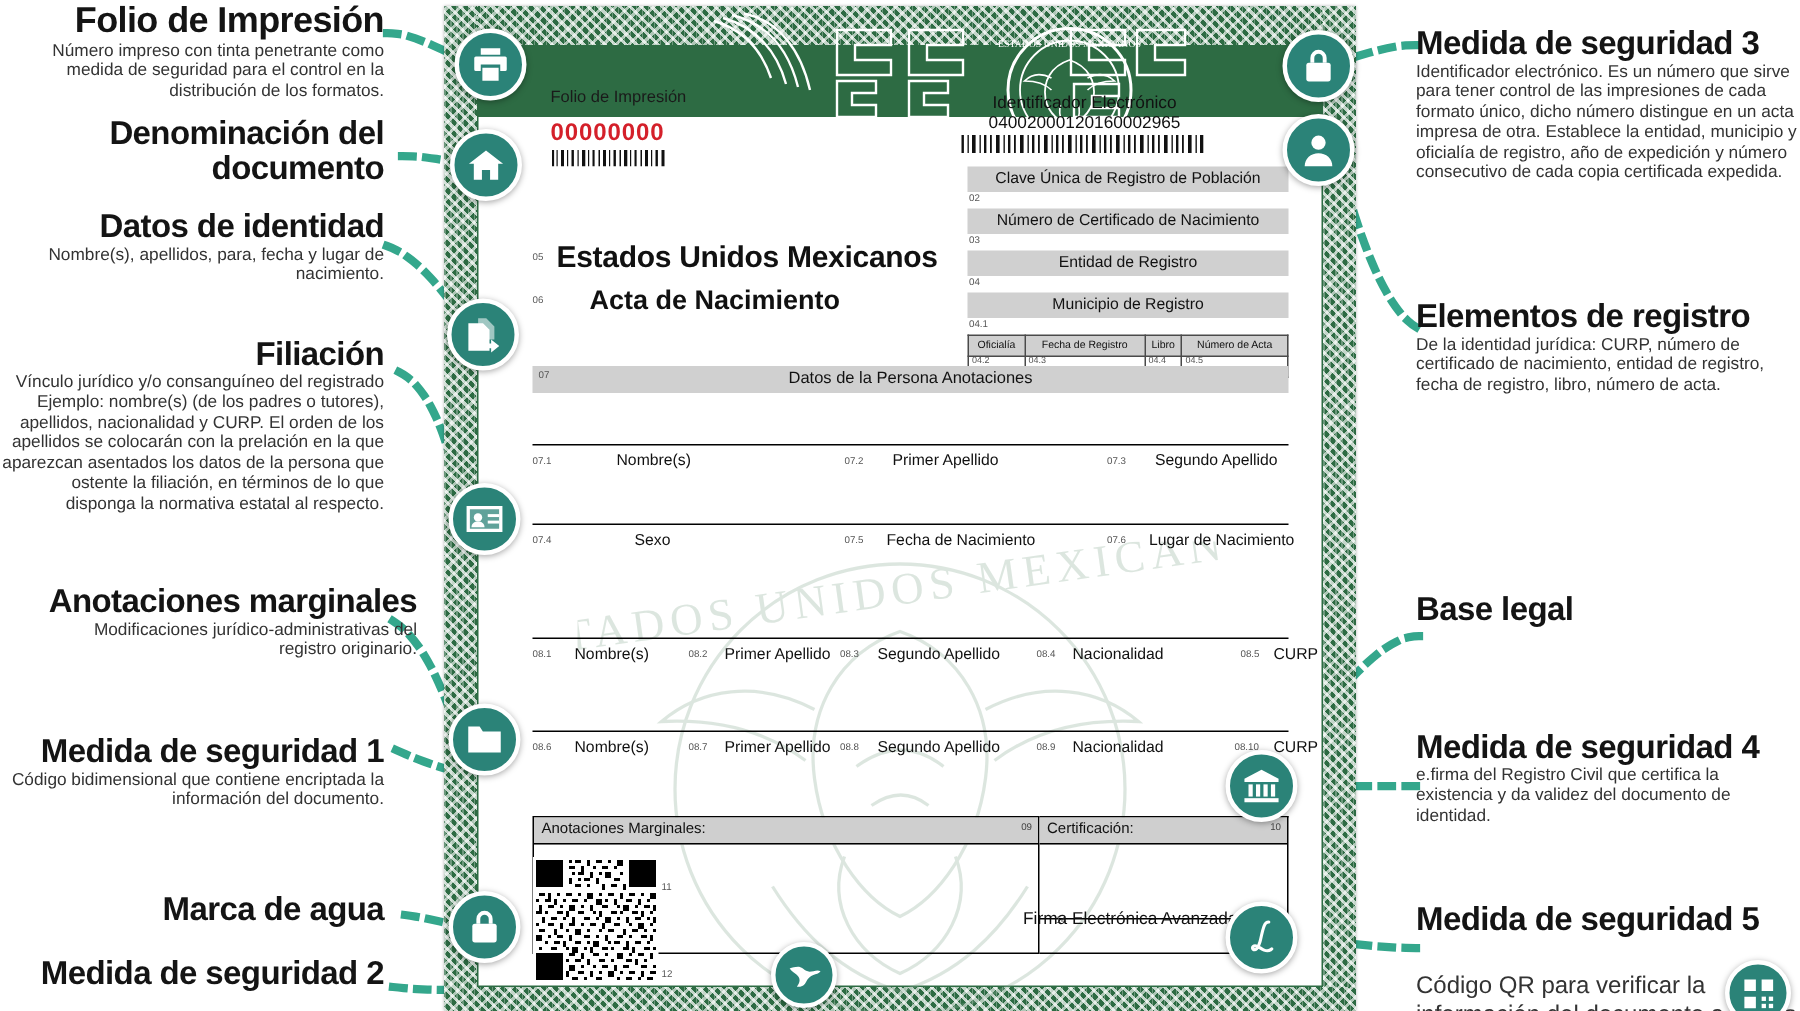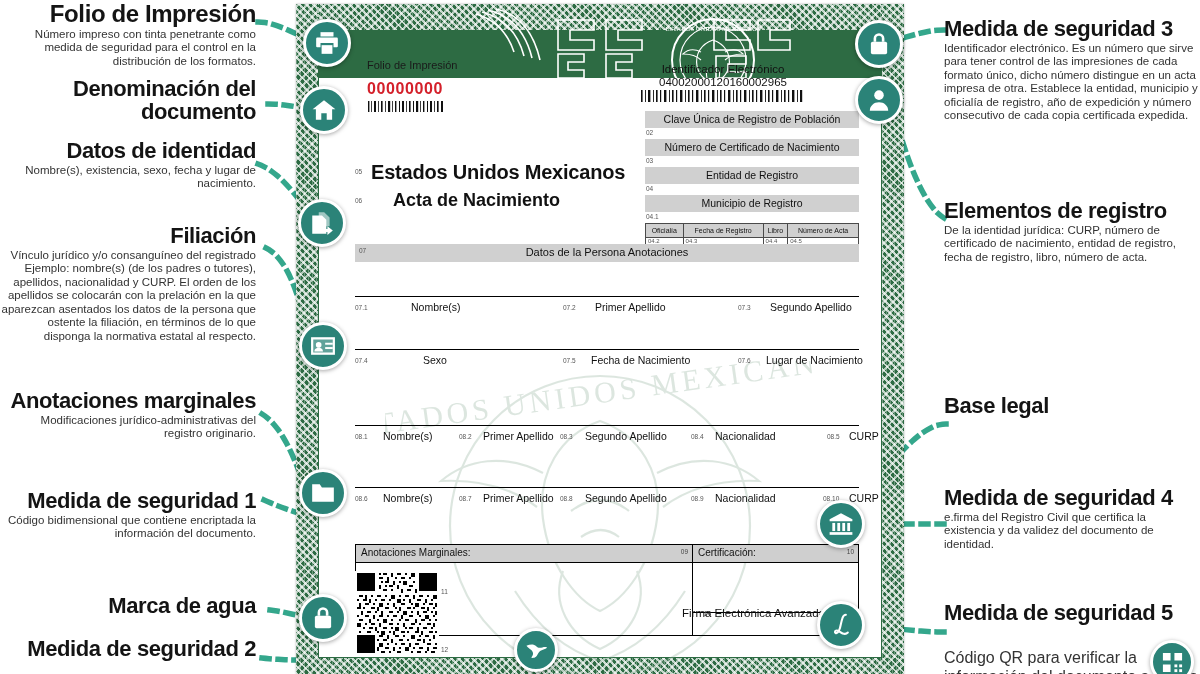--- a/index.html
+++ b/index.html
@@ -212,29 +212,29 @@
       <div class="ann-title" style="font-size:24px;">Folio de Impresión</div>
       <div class="ann-body" style="font-size:11.5px;">Número impreso con tinta penetrante como medida de seguridad para el control en la distribución de los formatos.</div>
     </div>
 
     <div class="ann-block" style="top:78px;">
       <div class="ann-title" style="font-size:22px;">Denominación del documento</div>
     </div>
 
     <div class="ann-block" style="top:140px;">
       <div class="ann-title" style="font-size:22px;">Datos de identidad</div>
-      <div class="ann-body" style="font-size:11.5px;">Nombre(s), existencia, sexo, fecha y lugar de nacimiento.</div>
+      <div class="ann-body" style="font-size:11.5px;">Nombre(s), apellidos, para, fecha y lugar de nacimiento.</div>
     </div>
 
     <div class="ann-block" style="top:225px;">
       <div class="ann-title" style="font-size:22px;">Filiación</div>
       <div class="ann-body" style="font-size:11.5px;">Vínculo jurídico y/o consanguíneo del registrado Ejemplo: nombre(s) (de los padres o tutores), apellidos, nacionalidad y CURP. El orden de los apellidos se colocarán con la prelación en la que aparezcan asentados los datos de la persona que ostente la filiación, en términos de lo que disponga la normativa estatal al respecto.</div>
     </div>
 
-    <div class="ann-block" style="top:390px;">
+    <div class="ann-block" style="top:390px;margin-left:22px;">
       <div class="ann-title" style="font-size:22px;">Anotaciones marginales</div>
       <div class="ann-body" style="font-size:11.5px;">Modificaciones jurídico-administrativas del registro originario.</div>
     </div>
 
     <div class="ann-block" style="top:490px;">
       <div class="ann-title" style="font-size:22px;">Medida de seguridad 1</div>
       <div class="ann-body" style="font-size:11.5px;">Código bidimensional que contiene encriptada la información del documento.</div>
     </div>
 
     <div class="ann-block" style="top:595px;">

